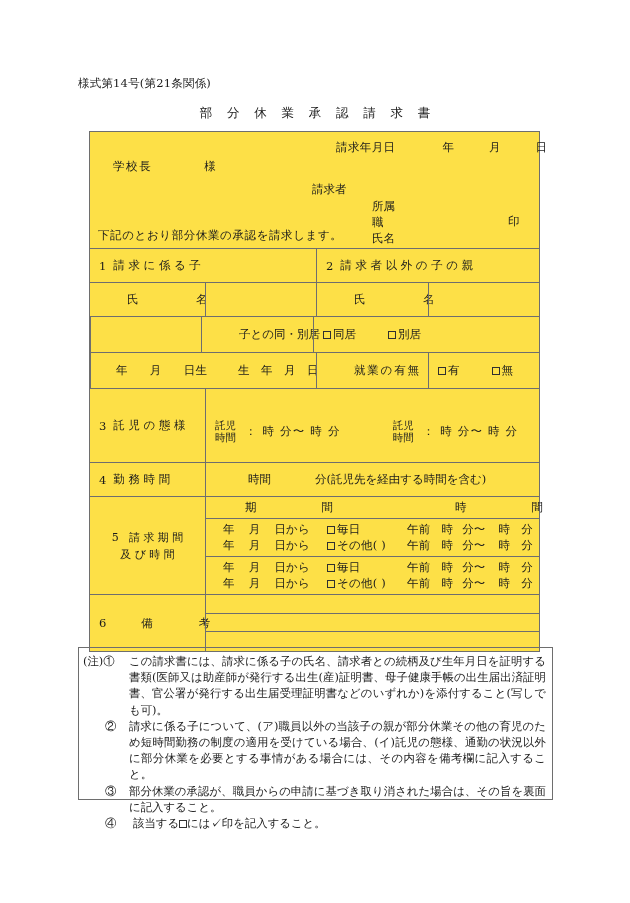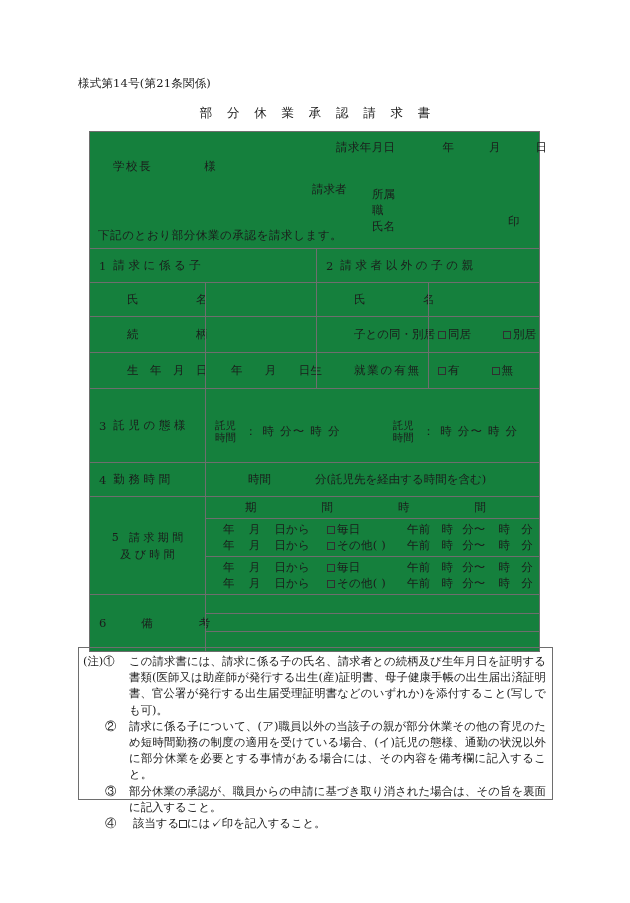--- a/index.html
+++ b/index.html
@@ -46,21 +46,21 @@
   }
 
   
   .frame {
     position: absolute;
     left: 89px;
     top: 131px;
     width: 451px;
     border: 1px solid #6e6e6e;
     box-sizing: border-box;
-    background: #15803d;
+    background: #fde047;
   }
   .row {
     display: flex;
     border-top: 1px solid #6e6e6e;
     box-sizing: border-box;
   }
   .row.first { border-top: none; }
   .cell {
     box-sizing: border-box;
     position: relative;
@@ -93,21 +93,21 @@
   .hb-to .sama { margin-left: 52px; }
   .hb-claimant {
     position: absolute;
     left: 222px;
     top: 50px;
     white-space: nowrap;
   }
   .hb-fields {
     position: absolute;
     left: 282px;
-    top: 54px;
+    top: 66px;
     width: 160px;
   }
   .hb-fields .f {
     line-height: 16px;
     white-space: nowrap;
     position: relative;
   }
   .hb-seal {
     position: absolute;
     left: 418px;
@@ -252,21 +252,21 @@
   .kk-head {
     height: 22px;
     display: flex;
     align-items: center;
     font-size: 11.5px;
     border-bottom: 1px solid #6e6e6e;
     box-sizing: border-box;
     white-space: nowrap;
   }
   .kk-head .kikan { margin-left: 39px; letter-spacing: 14px; }
-  .kk-head .jikan { margin-left: 51px; letter-spacing: 14px; }
+  .kk-head .jikan { margin-left: 108px; letter-spacing: 14px; }
   .kk-grp {
     padding: 2px 0 3px;
     box-sizing: border-box;
   }
   .kk-grp.sep { border-top: 1px solid #6e6e6e; }
   .kk-line {
     font-size: 11.5px;
     line-height: 16px;
     white-space: nowrap;
     padding-left: 17px;
@@ -383,42 +383,39 @@
         <span class="spread">氏　　　　　名</span>
       </div>
       <div class="cell val c-val1 h32 vline"></div>
       <div class="cell lab c-lab2 h32 vline">
         <span class="spread">氏　　　　　名</span>
       </div>
       <div class="cell val c-val2 h32 vline"></div>
     </div>
 
     <div class="row">
-      <div class="cell lab c-lab1 h35">
-        <span class="spread">続　　　　　柄</span>
-      </div>
       <div class="cell val c-val1 h35 vline"></div>
       <div class="cell lab c-lab2 h35 vline">
         <span class="spread">子との同・別居</span>
       </div>
       <div class="cell val c-val2 h35 vline">
         <span class="chk-pair">
           <span class="cb"></span><span>同居</span><span class="opt2"><span class="cb"></span><span>別居</span></span>
         </span>
       </div>
     </div>
 
     <div class="row">
-      <div class="cell lab c-lab1 h35">
-        <span class="spread">生　年　月　日</span>
-      </div>
       <div class="cell val c-val1 h35 vline">
         <span class="bd-val">
           <span class="g1">年</span><span class="g2">月</span><span class="g3">日生</span>
         </span>
+      </div>
+      <div class="cell lab c-lab1 h35">
+        <span class="spread">生　年　月　日</span>
       </div>
       <div class="cell lab c-lab2 h35 vline">
         <span class="spread">就業の有無</span>
       </div>
       <div class="cell val c-val2 h35 vline">
         <span class="chk-pair">
           <span class="cb"></span><span>有</span><span class="opt2"><span class="cb"></span><span>無</span></span>
         </span>
       </div>
     </div>

